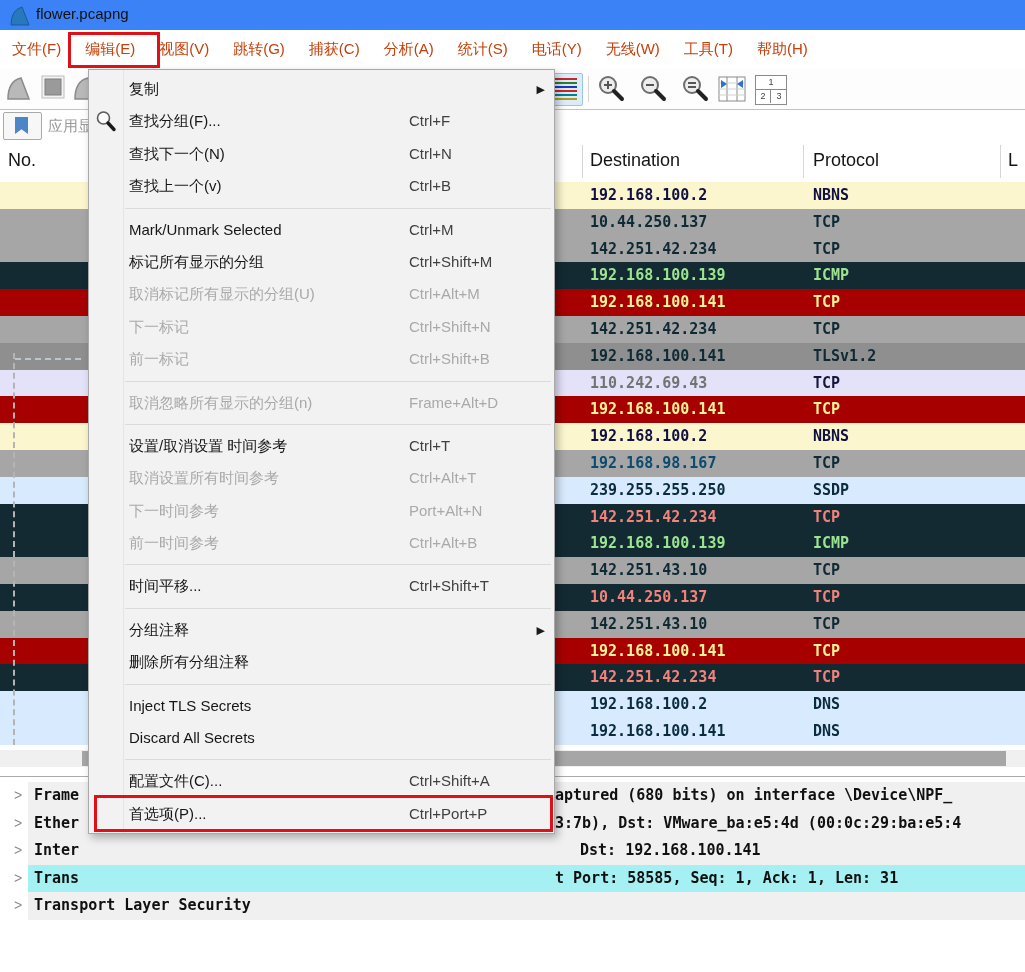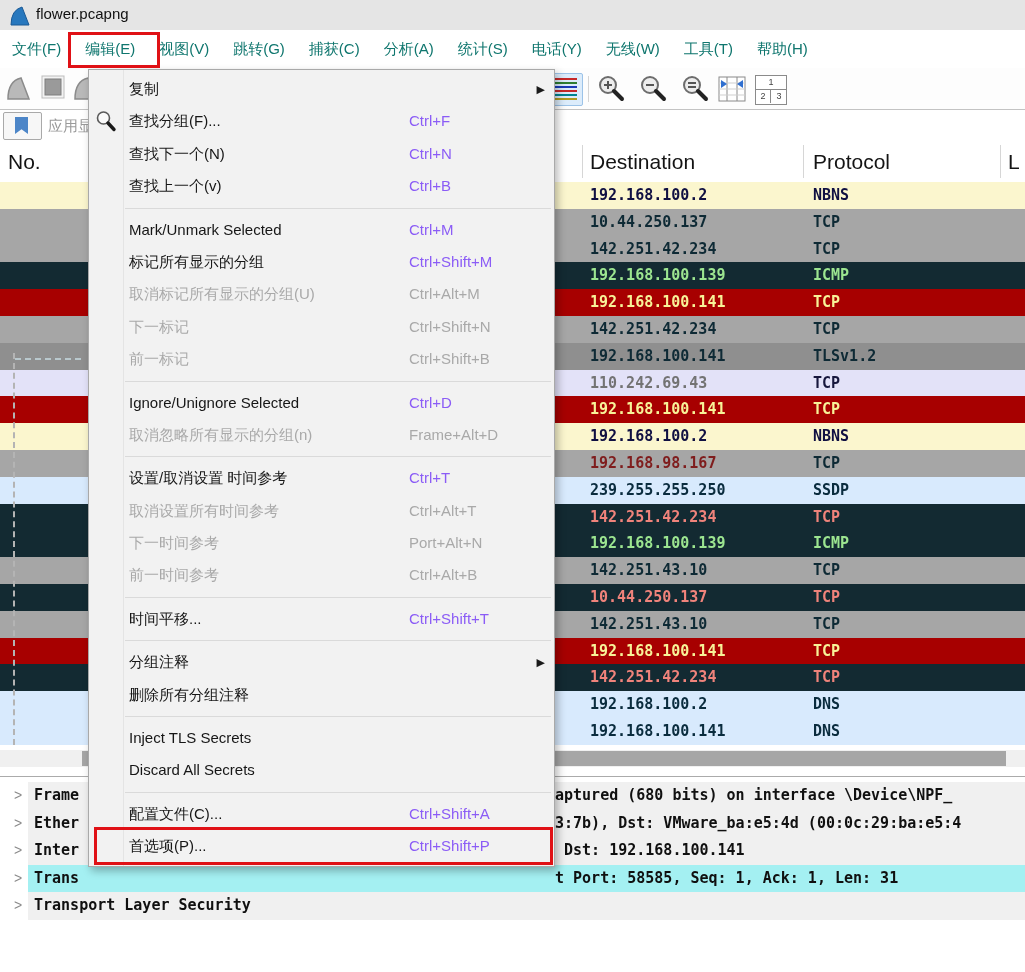--- a/index.html
+++ b/index.html
@@ -1,27 +1,27 @@
 <!DOCTYPE html>
 <html><head>
 <meta charset="utf-8">
 <style>
   html,body{margin:0;padding:0;background:#d8d8d8;}
   #app{position:relative;width:1025px;height:972px;background:#ffffff;overflow:hidden;
        font-family:"Liberation Sans","DejaVu Sans",sans-serif;font-size:15px;color:#1a1a1a;}
   .abs{position:absolute;}
 
   
-  .titlebar{left:0;top:0;width:1025px;height:30px;background:#e5e5e5;}
+  .titlebar{left:0;top:0;width:1025px;height:30px;background:#3b82f6;}
   .titlebar .fin{left:8px;top:4px;}
   .titlebar .ttl{left:36px;top:5px;font-size:15px;color:#111;}
 
   
   .menubar{left:0;top:30px;width:1025px;height:38px;background:#ffffff;display:flex;align-items:center;}
-  .mbitem{position:relative;padding:0 12px;height:38px;line-height:38px;font-size:15px;color:#0f766e;white-space:nowrap;}
+  .mbitem{position:relative;padding:0 12px;height:38px;line-height:38px;font-size:15px;color:#c2410c;white-space:nowrap;}
   .redbox{position:absolute;border:3px solid #e01116;pointer-events:none;z-index:60;}
   .mb-red{left:-5px;top:2px;right:-13px;bottom:0px;}
 
   
   .toolbar{left:0;top:68px;width:1025px;height:41px;background:#fdfdfd;}
   .tbi{position:absolute;top:6px;}
   .tb-sep{left:588px;top:8px;width:1px;height:26px;background:#d5d5d5;}
   .colorize{left:549px;top:5px;width:32px;height:31px;background:#dcecfb;border:1px solid #9cc3e8;border-radius:2px;}
   .colorize .ln{position:absolute;left:5px;right:5px;height:2px;}
   .glass{width:30px;height:30px;}
@@ -32,21 +32,21 @@
 
   
   .filterbar{left:0;top:109px;width:1025px;height:31px;background:#ffffff;border-top:1px solid #c3c3c3;border-bottom:1px solid #c3c3c3;}
   .bmbox{left:3px;top:2px;width:37px;height:26px;border:1px solid #a9a9a9;border-radius:2px;background:#f7f7f7;}
   .bookmark{position:absolute;left:11px;top:4px;width:13px;height:17px;background:#4d86c8;
             clip-path:polygon(0 0,100% 0,100% 100%,50% 72%,0 100%);}
   .fplaceholder{left:48px;top:5px;width:40px;height:22px;line-height:22px;color:#9a9a9a;overflow:hidden;white-space:nowrap;}
 
   
   .plheader{left:0;top:141px;width:1025px;height:41px;background:#fff;border-bottom:1px solid #c6c6c6;}
-  .plheader .hcell{position:absolute;top:9px;font-size:21px;color:#141414;}
+  .plheader .hcell{position:absolute;top:9px;font-size:18px;color:#141414;}
   .hsep{position:absolute;top:4px;width:1px;height:33px;background:#d6d6d6;}
   .plrows{left:0;top:182px;width:1025px;}
   .prow{position:relative;width:1025px;height:26.81px;overflow:hidden;}
   .pcell{position:absolute;top:0;height:26.81px;line-height:26.81px;
          font-family:"DejaVu Sans Mono","Liberation Mono",monospace;font-size:15px;font-weight:600;white-space:nowrap;}
   .cdest{left:590px;} .cproto{left:813px;}
   .convline{left:13px;top:353px;width:0;height:392px;border-left:2px dashed #b4b4b4;z-index:2;}
   .convline2{left:15px;top:358px;width:66px;height:0;border-top:2px dashed #b9c8cd;z-index:2;}
 
   
@@ -62,21 +62,21 @@
   .dtxt{position:absolute;top:0;height:27.5px;line-height:27.5px;z-index:2;
         font-family:"DejaVu Sans Mono","Liberation Mono",monospace;font-size:15px;font-weight:600;color:#101010;white-space:pre;}
   .dleft{left:34px;} 
 
   
   .emenu{left:88px;top:69px;width:465px;background:#f2f2f2;border:1px solid #a9a9a9;z-index:50;
          box-shadow:3px 4px 8px rgba(0,0,0,.28);padding:3px 0;}
   .emenu .iconcol{position:absolute;left:34px;top:0;bottom:0;width:1px;background:#e4e4e4;}
   .mi{position:relative;height:32.4px;line-height:32.4px;}
   .mi .lbl{position:absolute;left:40px;white-space:nowrap;color:#161616;}
-  .mi .sc{position:absolute;left:320px;white-space:nowrap;color:#8b5cf6;}
+  .mi .sc{position:absolute;left:320px;white-space:nowrap;color:#404040;}
   .mi.dis .lbl,.mi.dis .sc{color:#a9a9a9;}
   .mi .sub{position:absolute;right:9px;top:0;color:#1a1a1a;font-size:11px;}
   .mi .micon{position:absolute;left:6px;top:5px;}
   .msep{height:1px;background:#dadada;margin:5px 3px 5px 36px;}
   .mi-red{left:5px;right:1px;top:-3px;bottom:-2px;}
 </style>
 </head>
 <body>
 
 <div id="app">
@@ -210,21 +210,21 @@
       </div>
       <div class="prow" style="background: rgb(167, 0, 0);">
         <span class="pcell cdest" style="color: rgb(248, 243, 152);">192.168.100.141</span>
         <span class="pcell cproto" style="color: rgb(248, 243, 152);">TCP</span>
       </div>
       <div class="prow" style="background: rgb(251, 246, 206);">
         <span class="pcell cdest" style="color: rgb(16, 16, 66);">192.168.100.2</span>
         <span class="pcell cproto" style="color: rgb(16, 16, 66);">NBNS</span>
       </div>
       <div class="prow" style="background: rgb(166, 166, 166);">
-        <span class="pcell cdest" style="color: #7f1d1d;">192.168.98.167</span>
+        <span class="pcell cdest" style="color: #0c4a6e;">192.168.98.167</span>
         <span class="pcell cproto" style="color: rgb(14, 42, 53);">TCP</span>
       </div>
       <div class="prow" style="background: rgb(216, 234, 253);">
         <span class="pcell cdest" style="color: rgb(10, 44, 62);">239.255.255.250</span>
         <span class="pcell cproto" style="color: rgb(10, 44, 62);">SSDP</span>
       </div>
       <div class="prow" style="background: rgb(19, 42, 50);">
         <span class="pcell cdest" style="color: rgb(240, 131, 123);">142.251.42.234</span>
         <span class="pcell cproto" style="color: rgb(240, 131, 123);">TCP</span>
       </div>
@@ -278,21 +278,21 @@
       <div class="drow" style="top: 32.5px;">
         <div class="dstrip"></div>
         <span class="dchev">&gt;</span>
         <span class="dtxt dleft">Ether</span>
         <span class="dtxt" style="left: 555px;">3:7b), Dst: VMware_ba:e5:4d (00:0c:29:ba:e5:4</span>
       </div>
       <div class="drow" style="top: 60px;">
         <div class="dstrip"></div>
         <span class="dchev">&gt;</span>
         <span class="dtxt dleft">Inter</span>
-        <span class="dtxt" style="left: 555px;"> Dst: 192.168.100.141</span>
+        <span class="dtxt" style="left: 571px;"> Dst: 192.168.100.141</span>
       </div>
       <div class="drow" style="top: 87.5px;">
         <div class="dstrip hl"></div>
         <span class="dchev">&gt;</span>
         <span class="dtxt dleft">Trans</span>
         <span class="dtxt" style="left: 555px;">t Port: 58585, Seq: 1, Ack: 1, Len: 31</span>
       </div>
       <div class="drow" style="top: 115px;">
         <div class="dstrip"></div>
         <span class="dchev">&gt;</span>
@@ -337,24 +337,20 @@
       </div>
       <div class="mi dis">
         <span class="lbl">下一标记</span>
         <span class="sc">Ctrl+Shift+N</span>
       </div>
       <div class="mi dis">
         <span class="lbl">前一标记</span>
         <span class="sc">Ctrl+Shift+B</span>
       </div>
       <div class="msep"></div>
-      <div class="mi">
-        <span class="lbl">Ignore/Unignore Selected</span>
-        <span class="sc">Ctrl+D</span>
-      </div>
       <div class="mi dis">
         <span class="lbl">取消忽略所有显示的分组(n)</span>
         <span class="sc">Frame+Alt+D</span>
       </div>
       <div class="msep"></div>
       <div class="mi">
         <span class="lbl">设置/取消设置 时间参考</span>
         <span class="sc">Ctrl+T</span>
       </div>
       <div class="mi dis">
@@ -389,18 +385,18 @@
       <div class="mi">
         <span class="lbl">Discard All Secrets</span>
       </div>
       <div class="msep"></div>
       <div class="mi">
         <span class="lbl">配置文件(C)...</span>
         <span class="sc">Ctrl+Shift+A</span>
       </div>
       <div class="mi">
         <span class="lbl">首选项(P)...</span>
-        <span class="sc">Ctrl+Shift+P</span>
+        <span class="sc">Ctrl+Port+P</span>
         <div class="redbox mi-red"></div>
       </div>
     </div>
 
 </div>
 
 </body></html>

